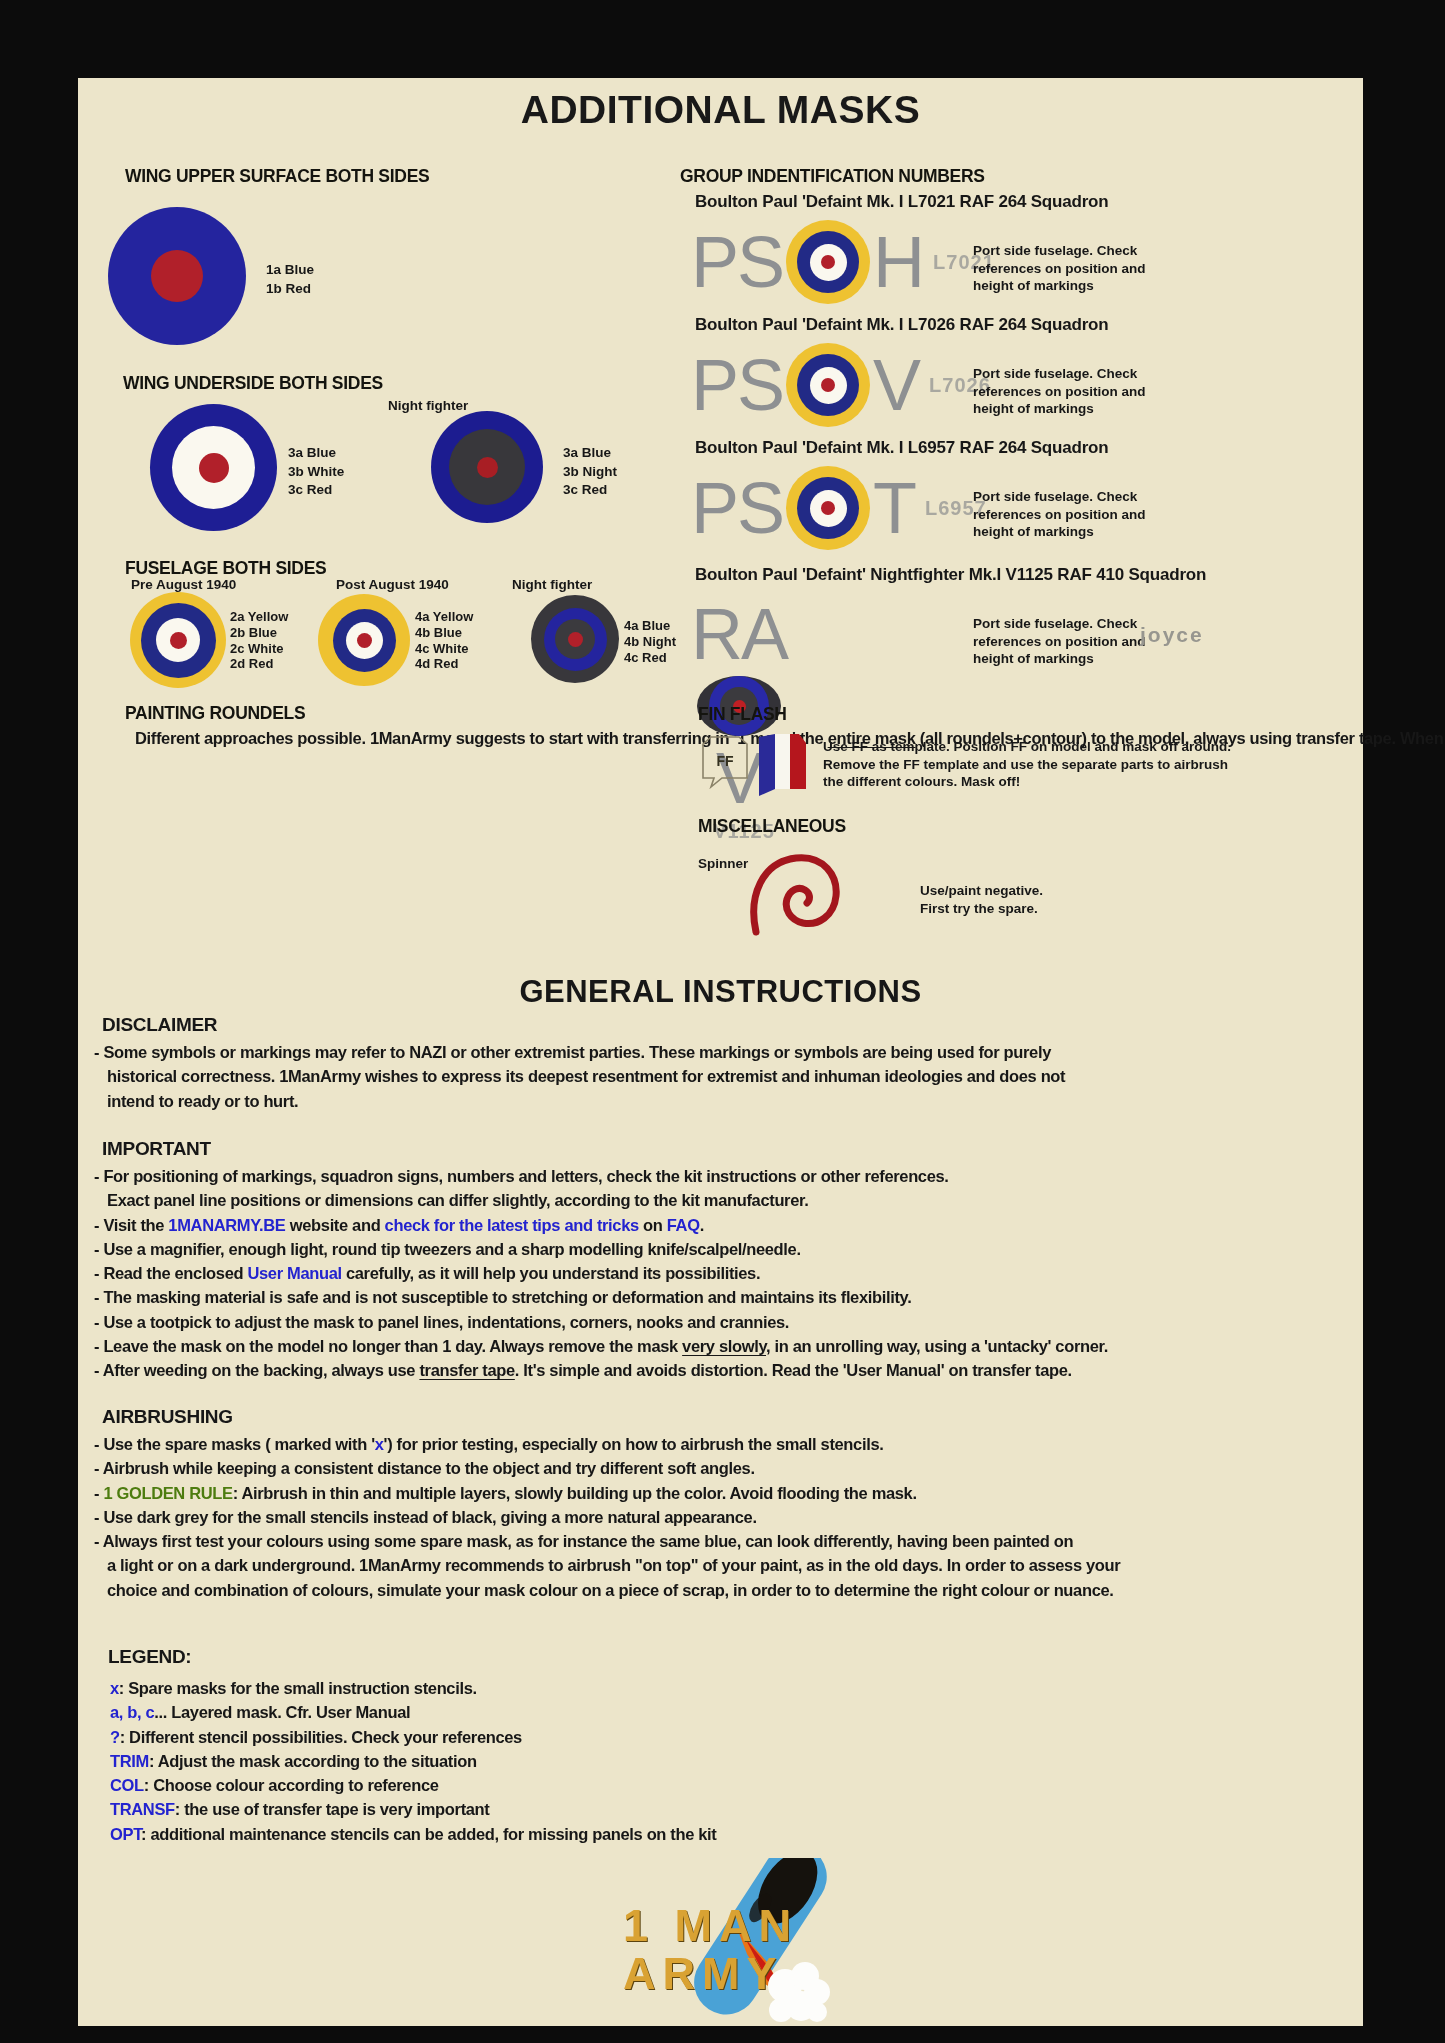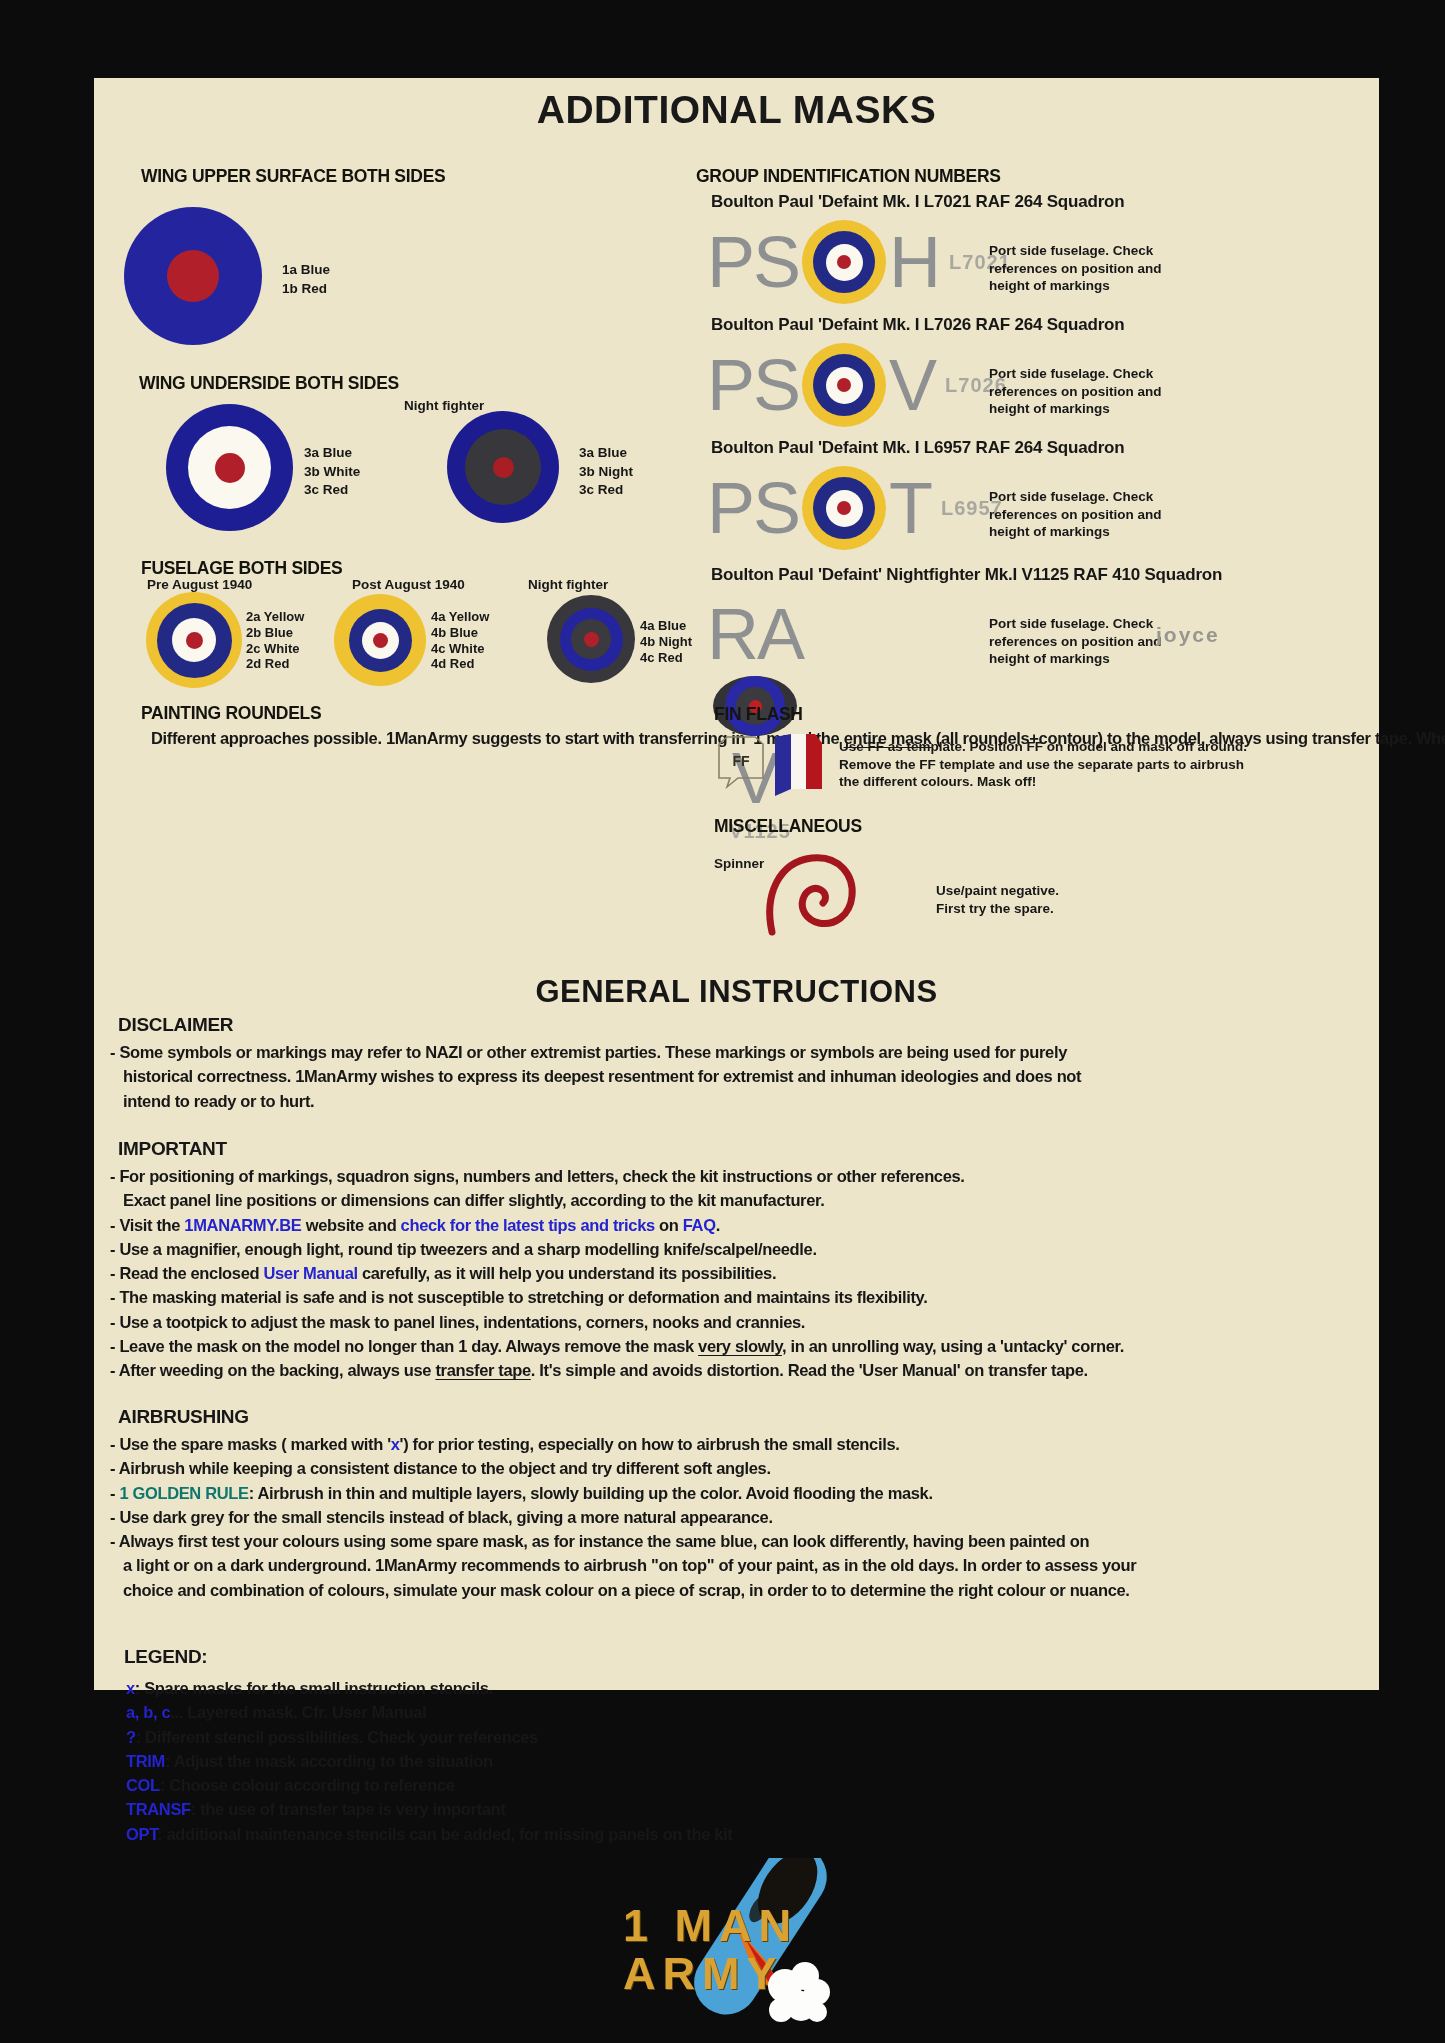--- a/index.html
+++ b/index.html
@@ -1,18 +1,18 @@
 <!DOCTYPE html>
 <html><head>
 <meta charset="utf-8">
 <style>
   html,body{margin:0;padding:0;background:#0c0c0c;}
   .canvas{position:relative;width:1445px;height:2043px;background:#0c0c0c;
           font-family:"Liberation Sans",sans-serif;color:#171717;overflow:hidden;}
-  .page{position:absolute;left:78px;top:78px;width:1285px;height:1612px;background:#ece5ca;margin-left:16px;}
+  .page{position:absolute;left:78px;top:78px;width:1285px;height:1948px;background:#ece5ca;}
   .abs{position:absolute;}
 
   .doc-title{left:0;right:0;top:10px;text-align:center;font-size:39px;font-weight:bold;
              letter-spacing:0.5px;color:#191919;}
   .sec-h{font-size:17.5px;font-weight:bold;letter-spacing:-0.3px;color:#14140f;}
   .cap{font-size:13.5px;font-weight:bold;}
   .lbl{font-size:13.5px;font-weight:bold;line-height:18.5px;white-space:pre-line;}
   .lbl-sm{font-size:13px;font-weight:bold;line-height:15.8px;white-space:pre-line;}
 
   .rnd{border-radius:50%;display:grid;place-items:center;}
@@ -24,21 +24,21 @@
   .note{font-size:13.5px;font-weight:bold;line-height:17.6px;white-space:pre-line;}
   .joyce{font-size:21px;font-weight:bold;color:#97968f;letter-spacing:2px;}
 
   .para{width:562px;font-size:15.5px;font-weight:bold;line-height:19.5px;
         text-align:justify;letter-spacing:-0.1px;}
   .gi-title{left:0;right:0;text-align:center;font-size:31px;font-weight:bold;letter-spacing:0.5px;}
   .gi-h{font-size:19px;font-weight:bold;letter-spacing:-0.3px;}
   .rich .ln{font-size:16.5px;font-weight:bold;line-height:24.3px;letter-spacing:-0.35px;white-space:nowrap;}
   .rich .ind{padding-left:13px;}
   .b{color:#2323cf;}
-  .r{color:#0f766e;}
+  .r{color:#4d7c0f;}
   .u{text-decoration:underline;text-underline-offset:3px;}
   .ff-lbl{position:absolute;left:0;top:17px;width:46px;text-align:center;
           font-size:14px;font-weight:bold;color:#33301f;}
   .logo-txt{font-size:45px;font-weight:bold;color:#d9a233;letter-spacing:7px;line-height:47px;
             text-shadow:1px 1px 0 #5b430f;}
 </style>
 </head>
 <body>
 
 <div class="canvas">

